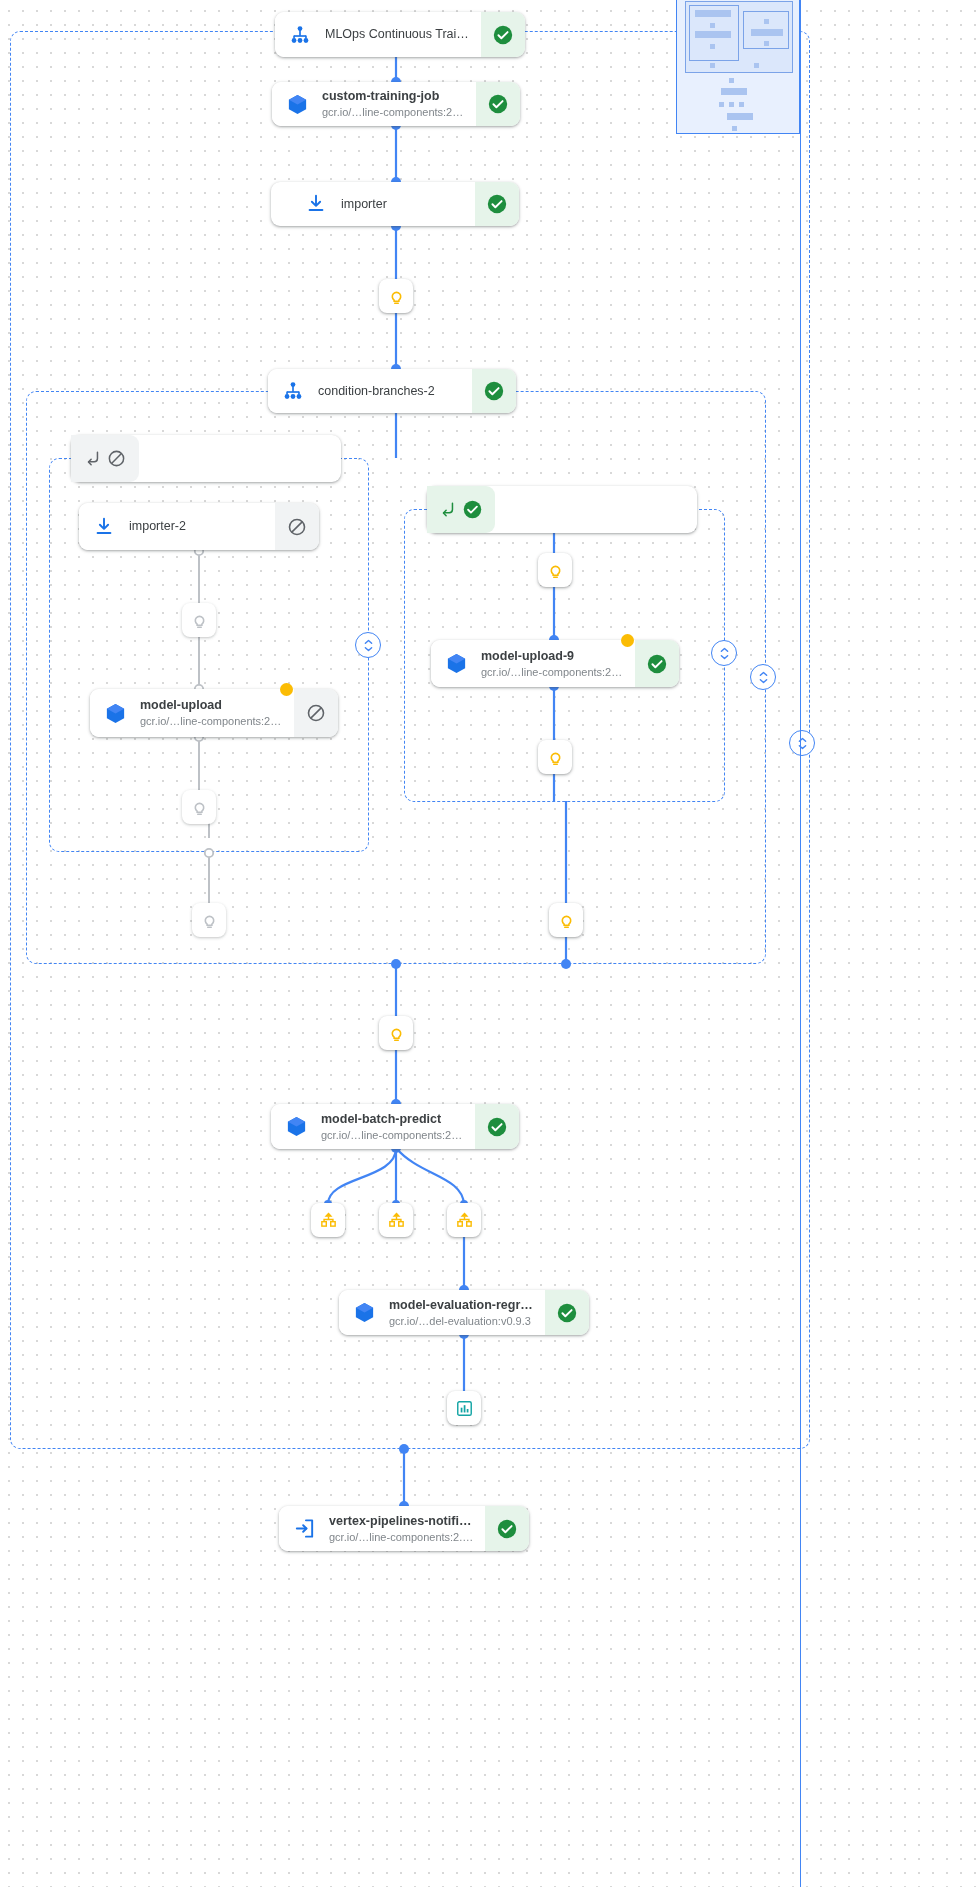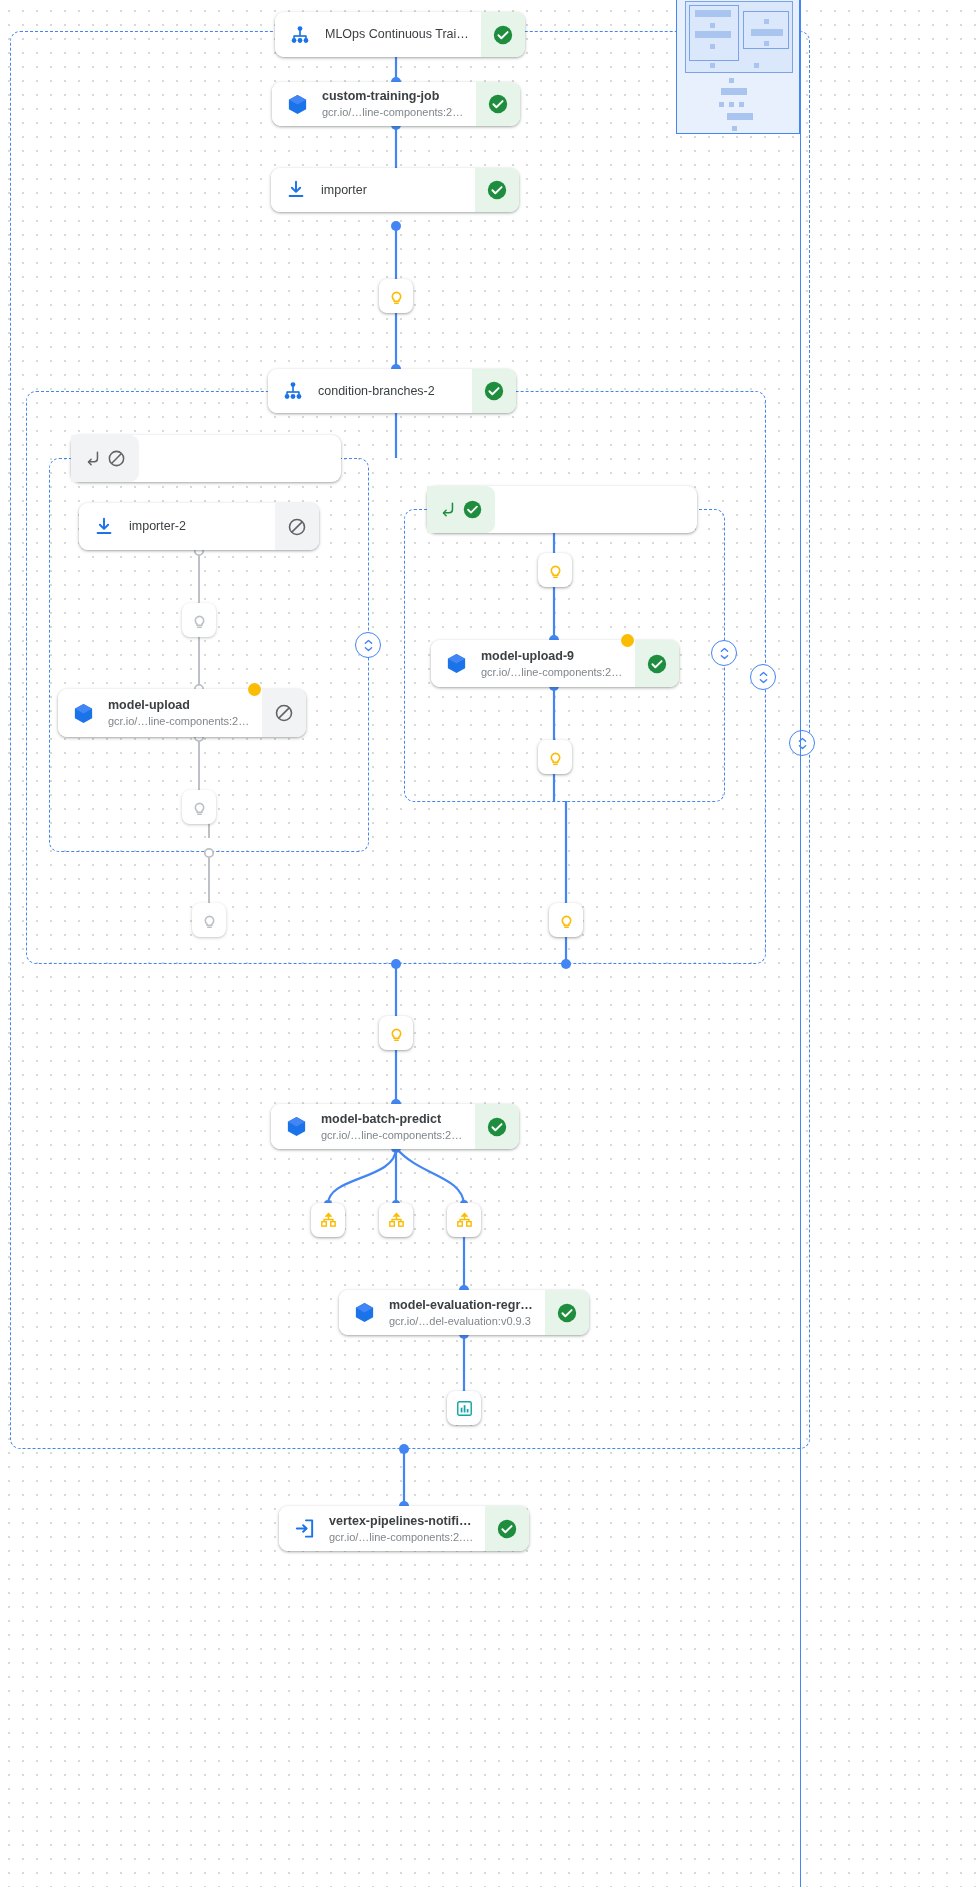--- a/index.html
+++ b/index.html
@@ -253,21 +253,21 @@
       </div>
     </div>
     <div class="status ok">
       <svg width="22" height="22" viewBox="0 0 24 24">
         <circle cx="12" cy="12" r="10" fill="#1e8e3e"></circle>
         <path d="M7 12.3l3.2 3.2L17 8.8" stroke="#fff" stroke-width="2.1" fill="none" stroke-linecap="round" stroke-linejoin="round"></path>
       </svg>
     </div>
   </div>
 
-  <div class="node" style="left:271px; top:168px; width:248px; height:44px;">
+  <div class="node" style="left:271px; top:182px; width:248px; height:44px;padding-left:20px;">
     <div class="body">
       <span class="icon">
         <svg width="22" height="22" viewBox="0 0 24 24" fill="none" stroke="#1a73e8" stroke-width="2.1" stroke-linecap="round" stroke-linejoin="round">
           <path d="M12 3v10"></path>
             <path d="M7.5 9.5L12 14l4.5-4.5"></path>
             <path d="M5 18.5h14"></path>
         </svg>
       </span>
       <div class="labels">
         <div class="title">importer</div>
@@ -348,21 +348,21 @@
     </div>
   </div>
 
   <div class="chip grey" style="left:182px; top:603px;">
     <svg width="19" height="19" viewBox="0 0 24 24" fill="none" stroke="#bdc1c6" stroke-width="2" stroke-linecap="round">
       <path d="M9 16.5a5.3 5.3 0 1 1 6 0v1.4H9z"></path>
         <path d="M9.8 20.6h4.4"></path>
     </svg>
   </div>
 
-  <div class="node two" style="left:58px; top:689px; width:248px; height:48px;">
+  <div class="node two" style="left:90px; top:689px; width:248px; height:48px;">
     <div class="badge-dot" style="right:45px;"></div>
     <div class="body">
       <span class="icon">
         <svg width="23" height="23" viewBox="0 0 24 24" fill="#1a73e8">
           <path d="M12 2.2L21 7v10l-9 4.8L3 17V7z"></path>
           <path d="M12 2.2L21 7l-9 4.9L3 7z" fill="#4285f4"></path>
         </svg>
       </span>
       <div class="labels">
         <div class="title">model-upload</div>

